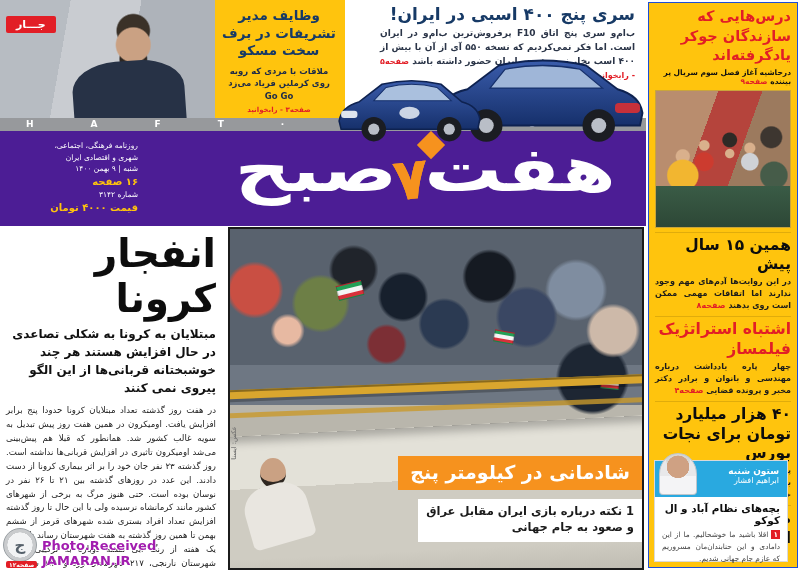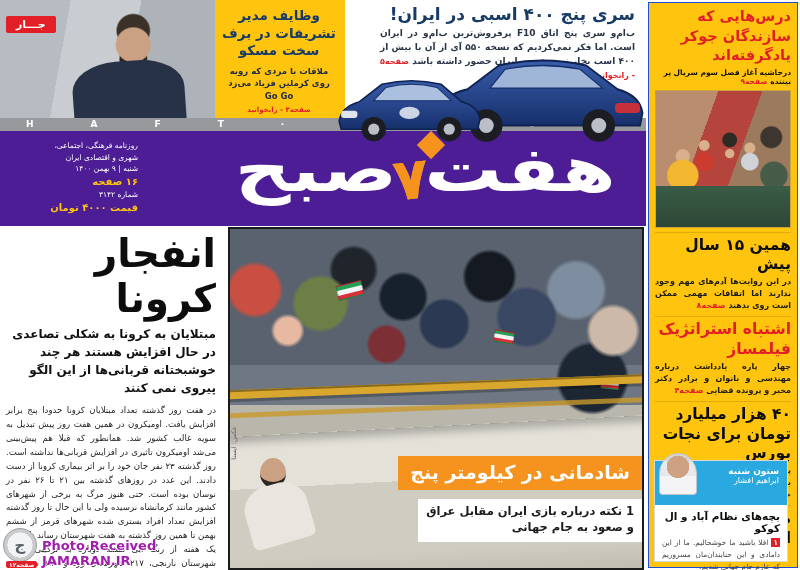--- a/index.html
+++ b/index.html
@@ -128,21 +128,21 @@
   }
   .joker-photo::after { content:""; position:absolute; left:0; bottom:0; width:100%; height:30%;
       background:linear-gradient(180deg, #3a5c46, #2d4736); }
   .sb-item { border-top:1px solid rgba(0,0,0,.12); margin-top:4px; padding-top:3px; }
   .sb-item:first-of-type { border-top:none; }
   .sb-title { color:#0d0d0d; font-size:15.5px; font-weight:bold; line-height:1.25; }
   .sb-title.red { color:#E21E26; }
   .sb-sub { color:#1b1b1b; font-size:8px; font-weight:bold; line-height:1.5; margin-top:2px; text-align:justify; }
   .column-box { position:absolute; left:5px; bottom:5px; width:134px; height:102px; background:#fff;
       border:1px solid #d9d9d9; }
-  .col-head { position:relative; height:44px; background:#29A9E0; color:#fff; padding:5px 8px 0 40px; }
+  .col-head { position:relative; height:36px; background:#29A9E0; color:#fff; padding:5px 8px 0 40px; }
   .col-head .l1 { font-size:9px; font-weight:bold; }
   .col-head .l2 { font-size:8px; }
   .col-avatar { position:absolute; left:4px; top:-8px; width:38px; height:42px; border-radius:50% 50% 4px 4px;
       background:radial-gradient(circle at 50% 32%, #cfa183 0 34%, transparent 35%),
                  radial-gradient(circle at 50% 16%, #d8d6d2 0 30%, transparent 31%),
                  linear-gradient(180deg, #e8e8ea 0 55%, #f4f4f6 55%);
       border:1px solid #bfc6cc; }
   .col-title { color:#0d0d0d; font-size:10.5px; font-weight:bold; padding:5px 7px 0; }
   .col-body { color:#444; font-size:7.4px; line-height:1.6; padding:3px 7px 0; text-align:justify; }
   .col-body .num { background:#E21E26; color:#fff; font-weight:bold; padding:0 2px; }

